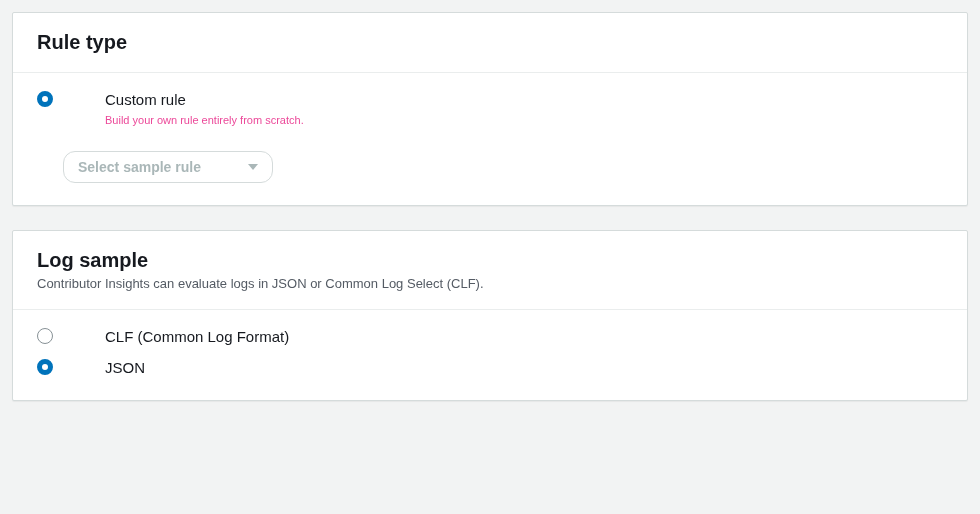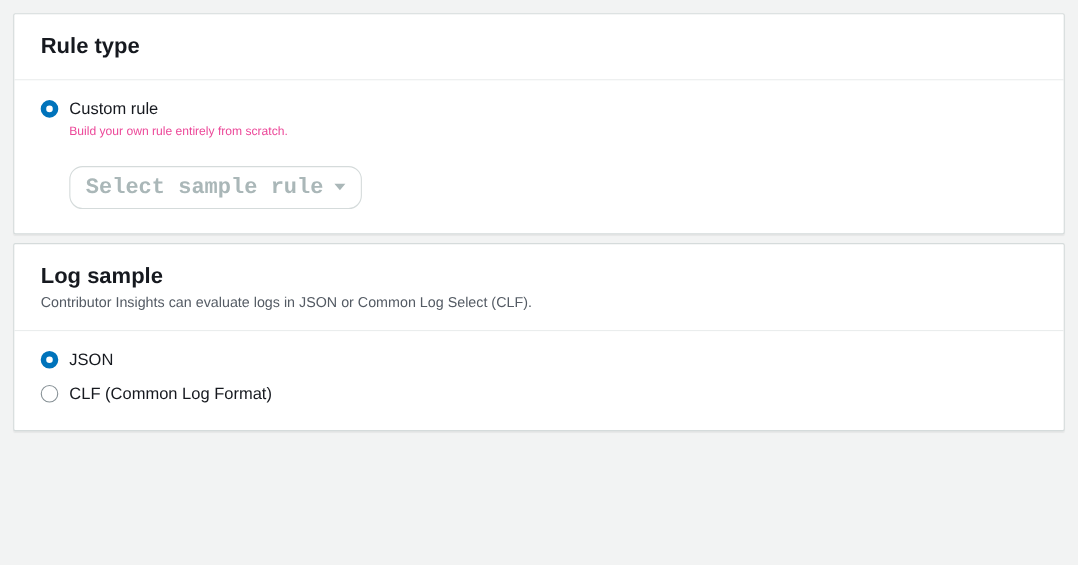--- a/index.html
+++ b/index.html
@@ -8,21 +8,21 @@
     padding: 12px;
     background: #f2f3f3;
     font-family: "Amazon Ember", "Helvetica Neue", Arial, sans-serif;
     color: #16191f;
     font-size: 14px;
   }
   .panel {
     background: #fff;
     border: 1px solid #d5dbdb;
     border-radius: 2px;
-    margin-bottom: 8px;
+    margin-bottom: 24px;
     box-shadow: 0 1px 1px rgba(0,0,0,0.05);
   }
   .panel-header {
     padding: 18px 24px 18px 24px;
     border-bottom: 1px solid #eaeded;
   }
   .panel-title {
     font-size: 20px;
     font-weight: 700;
     margin: 0;
@@ -33,20 +33,21 @@
     color: #545b64;
     margin: 4px 0 0 0;
   }
   .panel-body {
     padding: 16px 24px 22px 24px;
   }
   .radio-option {
     display: flex;
     align-items: flex-start;
     margin-bottom: 14px;
+    gap: 42px;
   }
   .radio-option:last-child {
     margin-bottom: 0;
   }
   .radio-circle {
     width: 16px;
     height: 16px;
     border-radius: 50%;
     border: 1px solid #879196;
     background: #fff;
@@ -76,27 +77,26 @@
   }
   .select-button {
     display: inline-flex;
     align-items: center;
     margin-top: 8px;
     margin-left: 26px;
     border: 1px solid #d5dbdb;
     background: #fff;
     color: #aab7b8;
     padding: 7px 14px;
-    font-size: 20px;
+    font-size: 14px;
     font-weight: 600;
     cursor: not-allowed;
     border-radius: 12px;
     min-width: 210px;
     justify-content: space-between;
-    font-family: Liberation Mono, monospace;
   }
   .select-button .caret {
     width: 0;
     height: 0;
     border-left: 5px solid transparent;
     border-right: 5px solid transparent;
     border-top: 6px solid #aab7b8;
     margin-left: 10px;
   }
   .simple-radio {
@@ -130,27 +130,27 @@
 </div>
 
 <div class="panel">
   <div class="panel-header">
     <h2 class="panel-title">Log sample</h2>
     <p class="panel-subtitle">Contributor Insights can evaluate logs in JSON or Common Log Select (CLF).</p>
   </div>
   <div class="panel-body">
 
     <div class="radio-option simple-radio">
-      <span class="radio-circle selected"></span>
+      <span class="radio-circle"></span>
       <div class="radio-content">
-        <div class="radio-label">JSON</div>
+        <div class="radio-label">CLF (Common Log Format)</div>
       </div>
     </div>
 
     <div class="radio-option simple-radio">
-      <span class="radio-circle"></span>
+      <span class="radio-circle selected"></span>
       <div class="radio-content">
-        <div class="radio-label">CLF (Common Log Format)</div>
+        <div class="radio-label">JSON</div>
       </div>
     </div>
 
   </div>
 </div>
 
 </body></html>

